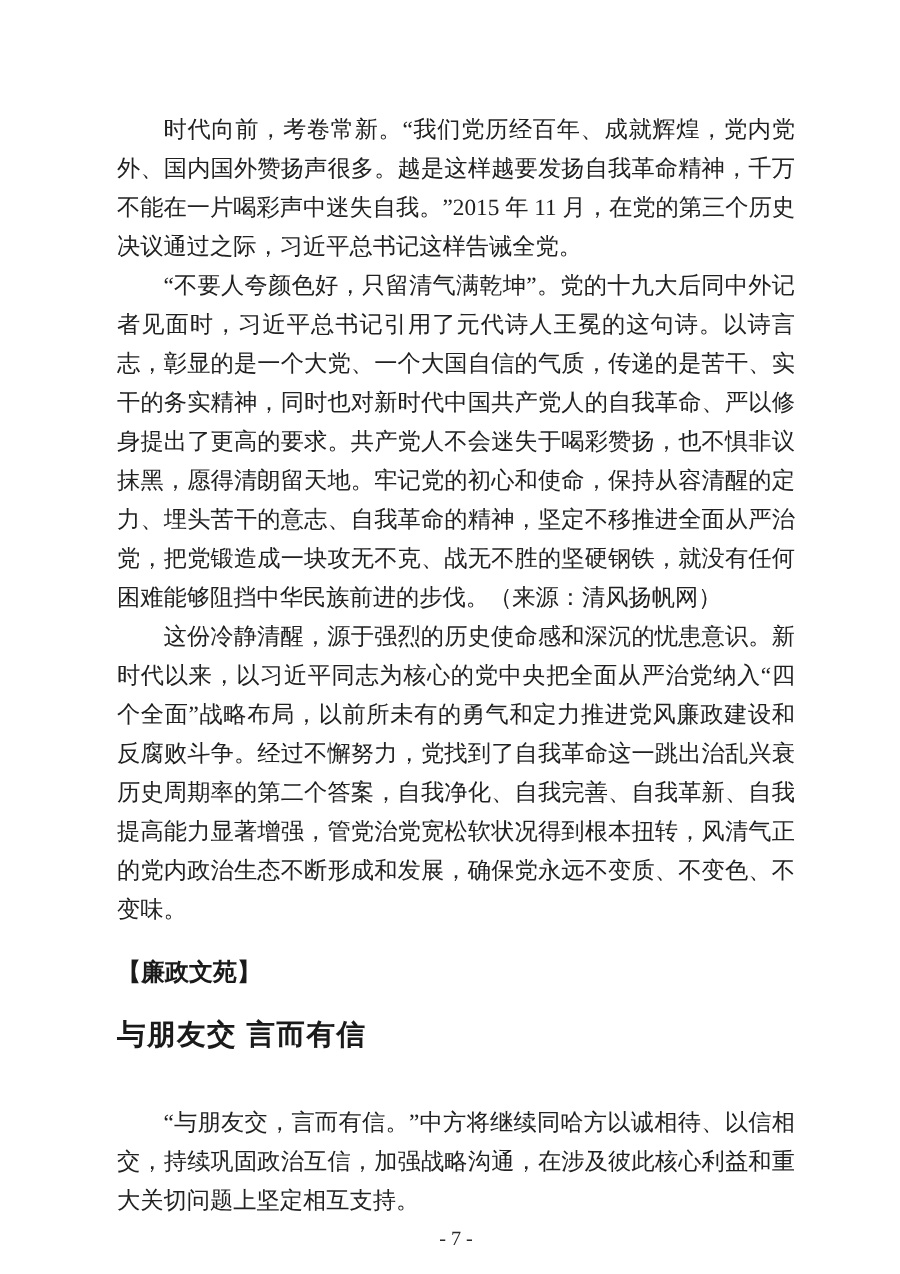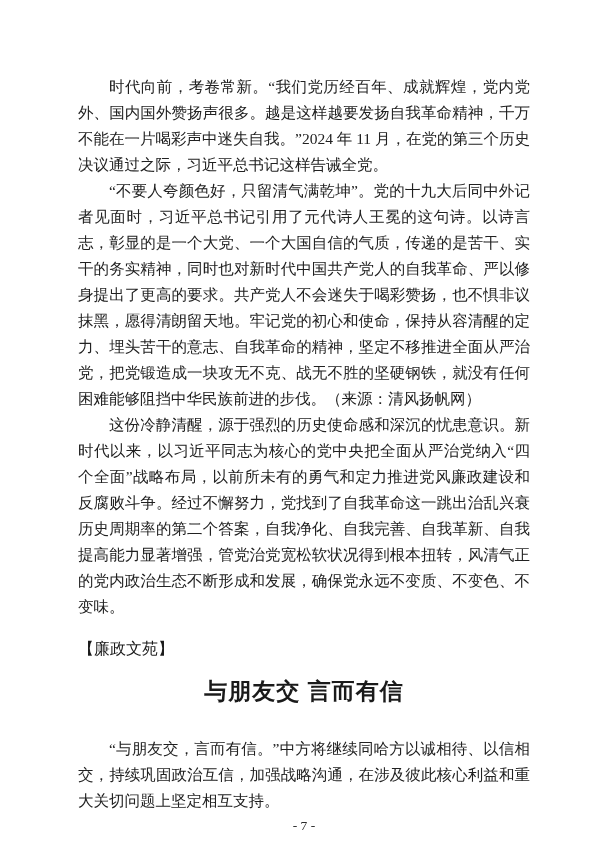--- a/index.html
+++ b/index.html
@@ -25,29 +25,29 @@
     line-height: 26px;
     text-align: justify;
     text-justify: inter-character;
     text-indent: 2em;
     color: #212121;
   }
   .section-header {
     margin-top: 16px;
     font-size: 16px;
     line-height: 26px;
-    font-weight: normal;
+    font-weight: bold;
     color: #1a1a1a;
   }
   .article-title {
     margin: 14px 0 0 0;
-    font-size: 23px;
+    font-size: 19px;
     line-height: 30px;
     font-weight: bold;
-    text-align: center;
+    text-align: left;
     color: #1a1a1a;
     font-family: "Liberation Sans", "DejaVu Sans", sans-serif;
     letter-spacing: 1px;
   }
   .article-par {
     margin-top: 30px;
     font-family: Liberation Serif, serif;
   }
   .page-footer {
     margin-top: 2px;
@@ -56,21 +56,21 @@
     text-align: center;
     color: #2a2a2a;
     font-family: "Liberation Serif", "DejaVu Serif", serif;
   }
 </style>
 </head>
 <body>
 
 <div class="page">
 
-  <p class="body-par">时代向前，考卷常新。“我们党历经百年、成就辉煌，党内党外、国内国外赞扬声很多。越是这样越要发扬自我革命精神，千万不能在一片喝彩声中迷失自我。”2024 年 11 月，在党的第三个历史决议通过之际，习近平总书记这样告诫全党。</p>
+  <p class="body-par">时代向前，考卷常新。“我们党历经百年、成就辉煌，党内党外、国内国外赞扬声很多。越是这样越要发扬自我革命精神，千万不能在一片喝彩声中迷失自我。”2015 年 11 月，在党的第三个历史决议通过之际，习近平总书记这样告诫全党。</p>
 
   <p class="body-par">“不要人夸颜色好，只留清气满乾坤”。党的十九大后同中外记者见面时，习近平总书记引用了元代诗人王冕的这句诗。以诗言志，彰显的是一个大党、一个大国自信的气质，传递的是苦干、实干的务实精神，同时也对新时代中国共产党人的自我革命、严以修身提出了更高的要求。共产党人不会迷失于喝彩赞扬，也不惧非议抹黑，愿得清朗留天地。牢记党的初心和使命，保持从容清醒的定力、埋头苦干的意志、自我革命的精神，坚定不移推进全面从严治党，把党锻造成一块攻无不克、战无不胜的坚硬钢铁，就没有任何困难能够阻挡中华民族前进的步伐。（来源：清风扬帆网）</p>
 
   <p class="body-par">这份冷静清醒，源于强烈的历史使命感和深沉的忧患意识。新时代以来，以习近平同志为核心的党中央把全面从严治党纳入“四个全面”战略布局，以前所未有的勇气和定力推进党风廉政建设和反腐败斗争。经过不懈努力，党找到了自我革命这一跳出治乱兴衰历史周期率的第二个答案，自我净化、自我完善、自我革新、自我提高能力显著增强，管党治党宽松软状况得到根本扭转，风清气正的党内政治生态不断形成和发展，确保党永远不变质、不变色、不变味。</p>
 
   <div class="section-header">【廉政文苑】</div>
 
   <div class="article-title">与朋友交 言而有信</div>
 
   <p class="body-par article-par">“与朋友交，言而有信。”中方将继续同哈方以诚相待、以信相交，持续巩固政治互信，加强战略沟通，在涉及彼此核心利益和重大关切问题上坚定相互支持。</p>

